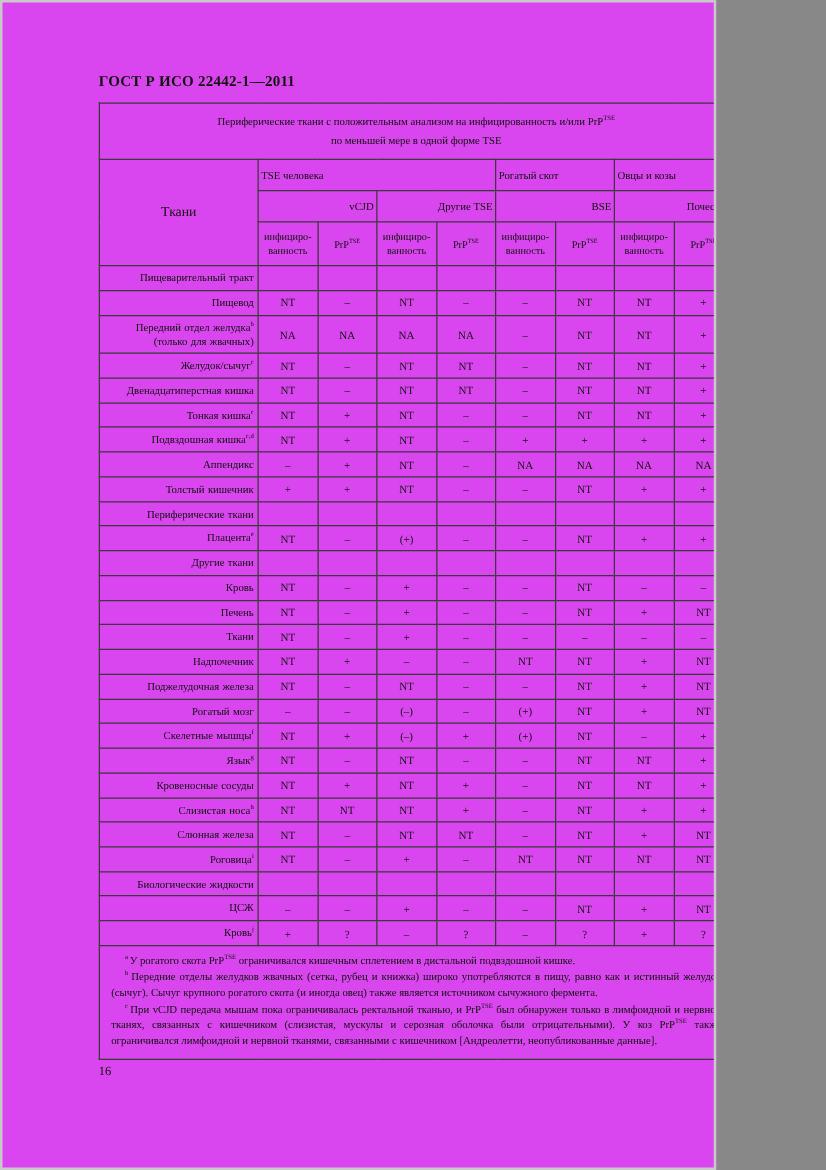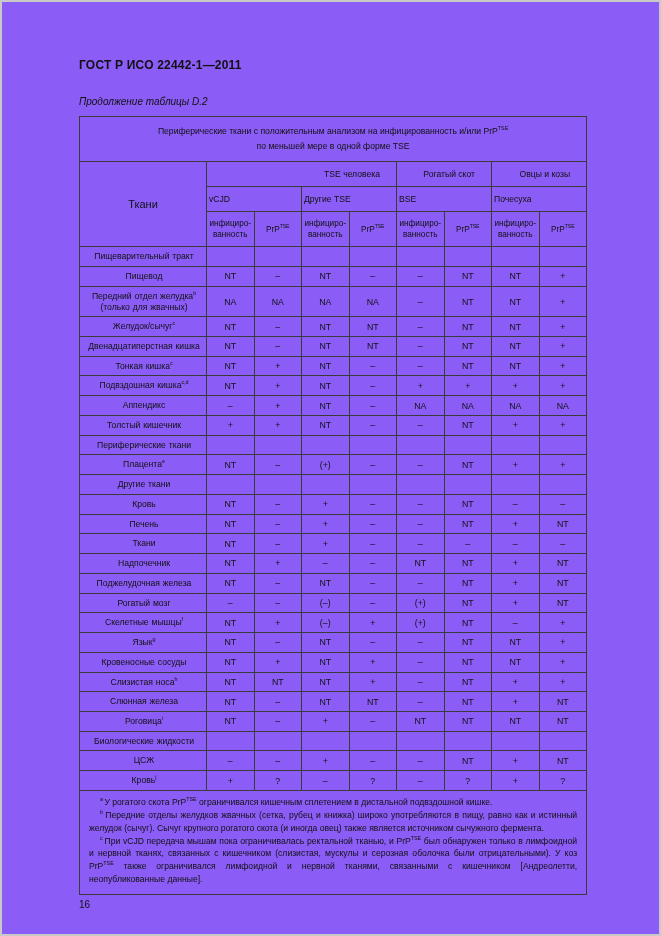--- a/index.html
+++ b/index.html
@@ -1,63 +1,62 @@
 <!DOCTYPE html>
 <html><head>
 <meta charset="utf-8">
 <style>
   * { margin: 0; padding: 0; box-sizing: border-box; }
   html, body { background: #888; }
   body { width: 661px; height: 936px; margin: 0 auto; }
   .page {
     position: relative;
-    width: 661px; height: 936px;
-    background: #8b5cf6;
+    width: 573px; height: 936px;
+    background: #d946ef;
     border: 2px solid #c9c9c9;
-    font-family: Liberation Sans, sans-serif;
+    font-family: Liberation Serif, serif;
     color: #111;
     overflow: hidden;
   }
   .content { padding: 56px 77px 0 77px; }
   .doc-code { font-size: 12px; font-weight: bold; letter-spacing: 0.2px; }
   .caption { margin-top: 24px; font-size: 10px; font-style: italic; }
   table.tse {
     margin-top: 9px;
     border-collapse: collapse;
     width: 507px;
     table-layout: fixed;
   }
   table.tse th, table.tse td {
     border: 1px solid #3a3a3a;
     font-weight: normal;
     vertical-align: middle;
   }
   th.banner { padding: 7px 20px 8px 20px; font-size: 8.6px; line-height: 1.7; text-align: center; }
-  th.grp  { font-size: 8.6px; padding: 7px 16px; text-align: right; }
-  th.sub  { font-size: 8.6px; padding: 7px 2px; text-align: left; }
+  th.grp  { font-size: 8.6px; padding: 7px 2px; text-align: left; }
+  th.sub  { font-size: 8.6px; padding: 7px 2px; text-align: right; }
   th.leaf { font-size: 8.2px; padding: 6px 1px; text-align: center; line-height: 1.35; }
   th.tissues-hd { font-size: 11px; text-align: center; }
-  td.tissue { font-size: 8.6px; padding: 4px 3px 4px 5px; line-height: 1.25; text-align: center; word-spacing: 0.5px; }
+  td.tissue { font-size: 8.6px; padding: 4px 3px 4px 5px; line-height: 1.25; text-align: right; word-spacing: 0.5px; }
   td.val { font-size: 8.8px; text-align: center; padding: 4px 1px; height: 19px; }
   sup { font-size: 0.62em; vertical-align: super; line-height: 0; }
   td.footcell { padding: 5px 9px 8px 9px; }
   .footnote {
     font-size: 8.6px; line-height: 1.5;
     text-align: justify; text-indent: 11px;
   }
   .page-number { margin-top: 4px; font-size: 10px; }
 </style>
 </head>
 <body>
 
 <div class="page">
   <div class="content">
 
     <div class="doc-code">ГОСТ Р ИСО 22442-1—2011</div>
-    <div class="caption">Продолжение таблицы D.2</div>
 
     <table class="tse">
       <colgroup>
         <col style="width:127px">
         <col style="width:47.5px">
           <col style="width:47.5px">
           <col style="width:47.5px">
           <col style="width:47.5px">
         <col style="width:47.5px">
           <col style="width:47.5px">

